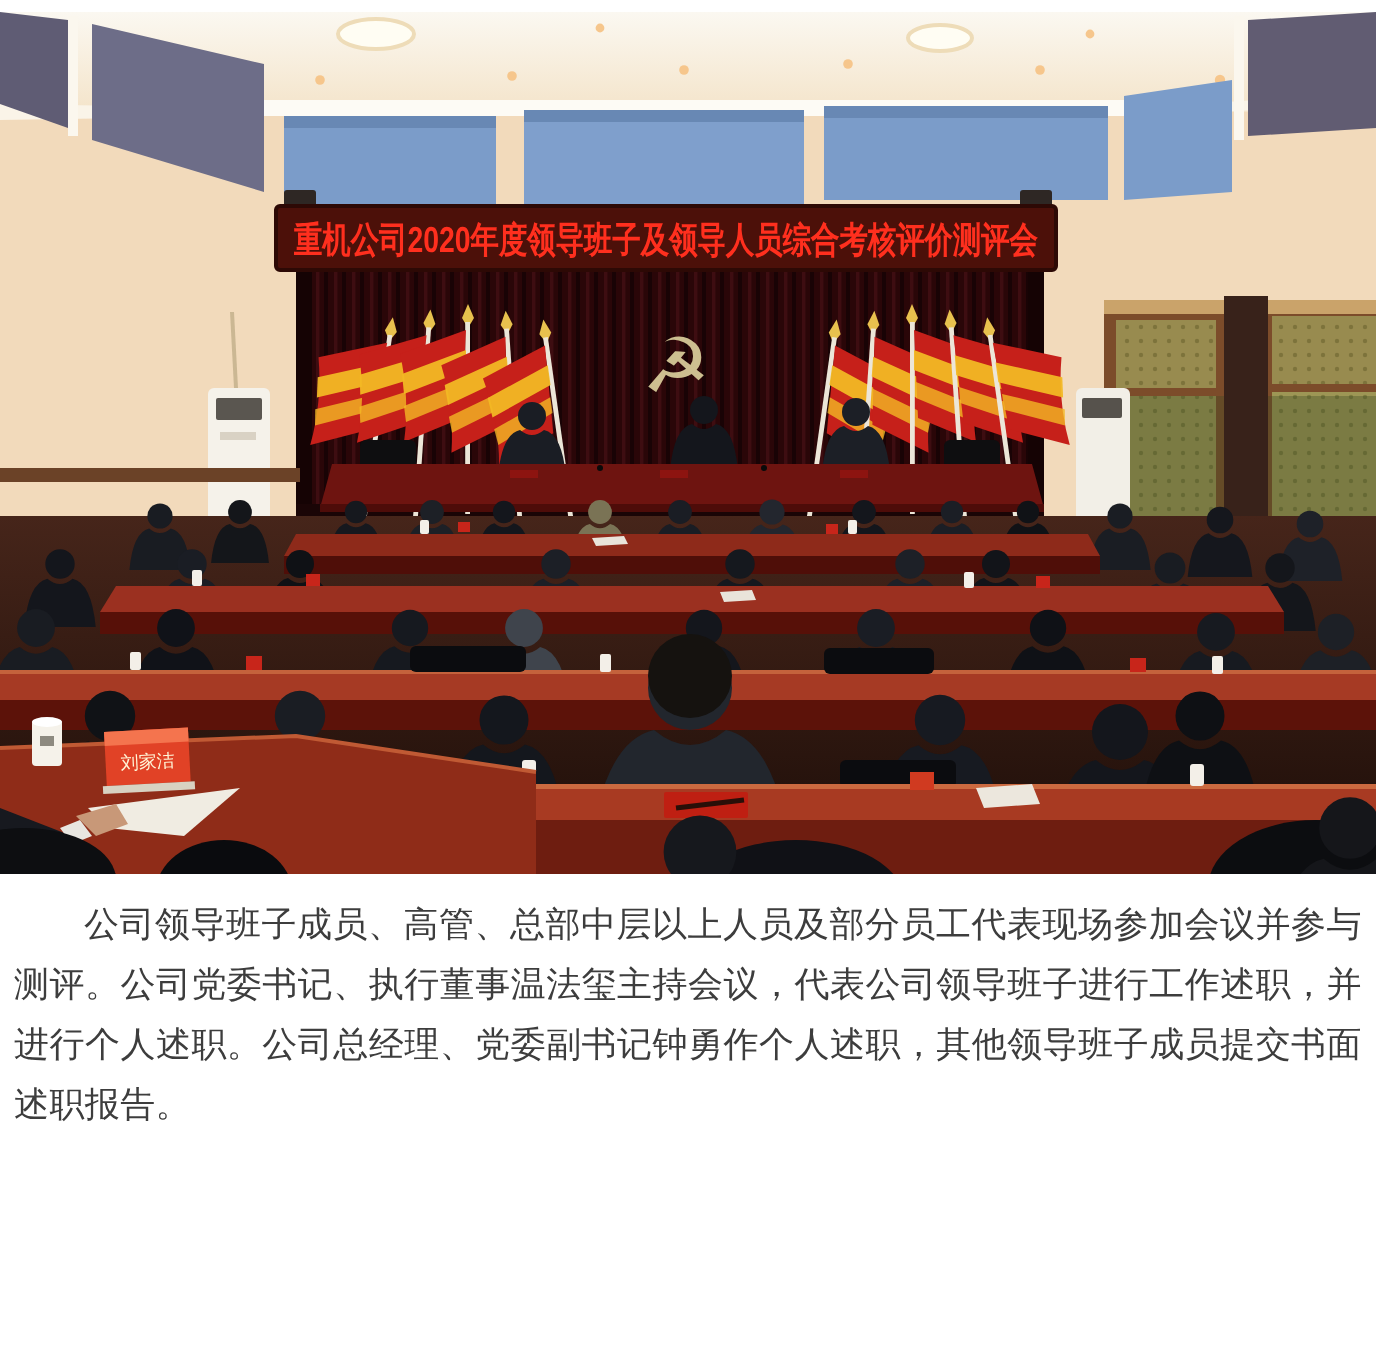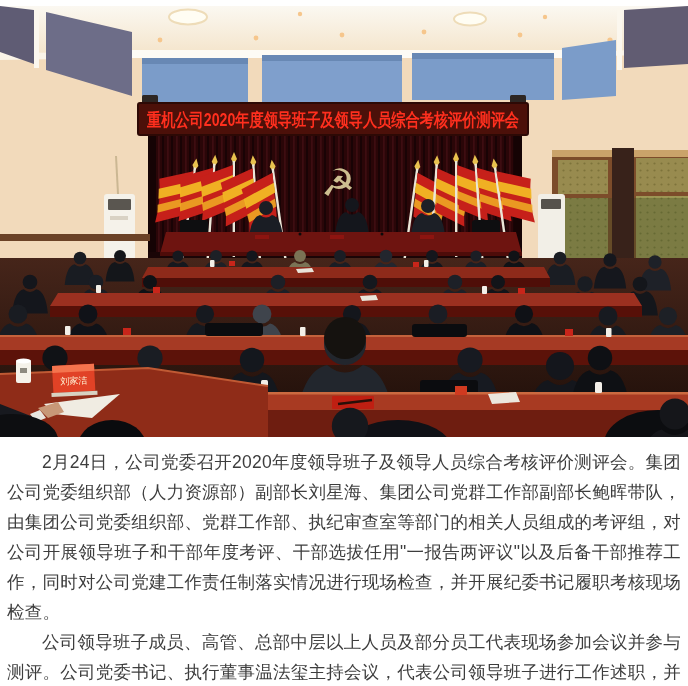--- a/index.html
+++ b/index.html
@@ -284,17 +284,16 @@
           <ellipse cx="398" cy="444" rx="54" ry="30" fill="#101116"></ellipse>
           <ellipse cx="658" cy="438" rx="54" ry="34" fill="#0c0d10"></ellipse>
           <use href="#person" transform="translate(675,408) scale(2.2)" fill="#15161a"></use>
           <use href="#person" transform="translate(350,420) scale(2.6)" fill="#16181d"></use>
         </g>
       </g>
     </svg>
   </figure>
 
   <section class="article">
-    <p>2月24日，公司党委召开2020年度领导班子及领导人员综合考核评价测评会。集团公司党委组织部（人力资源部）副部长刘星海、集团公司党群工作部副部长鲍晖带队，由集团公司党委组织部、党群工作部、执纪审查室等部门的相关人员组成的考评组，对公司开展领导班子和干部年度考评、干部选拔任用"一报告两评议"以及后备干部推荐工作，同时对公司党建工作责任制落实情况进行现场检查，并开展纪委书记履职考核现场检查。</p>
     <p>公司领导班子成员、高管、总部中层以上人员及部分员工代表现场参加会议并参与测评。公司党委书记、执行董事温法玺主持会议，代表公司领导班子进行工作述职，并进行个人述职。公司总经理、党委副书记钟勇作个人述职，其他领导班子成员提交书面述职报告。</p>
   </section>
 
 </div>
 
 </body></html>

